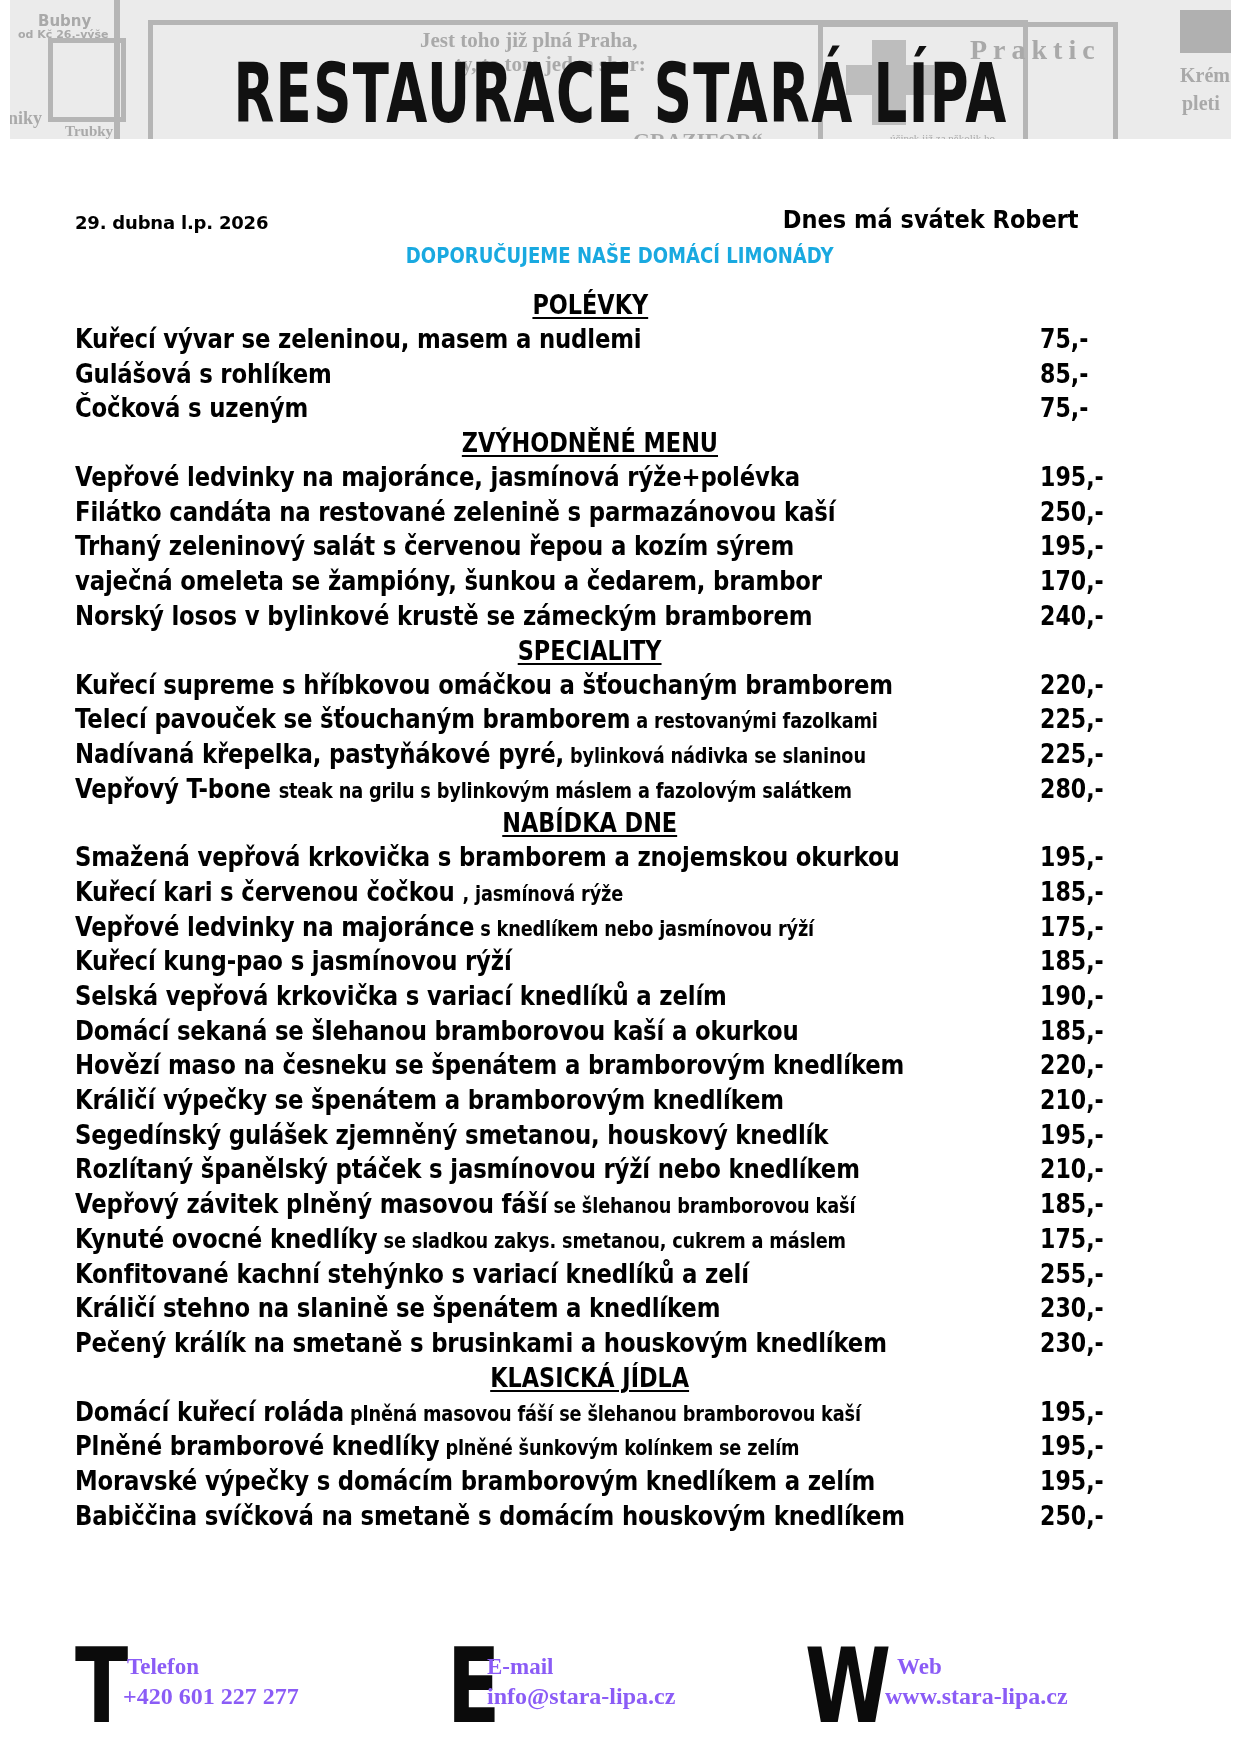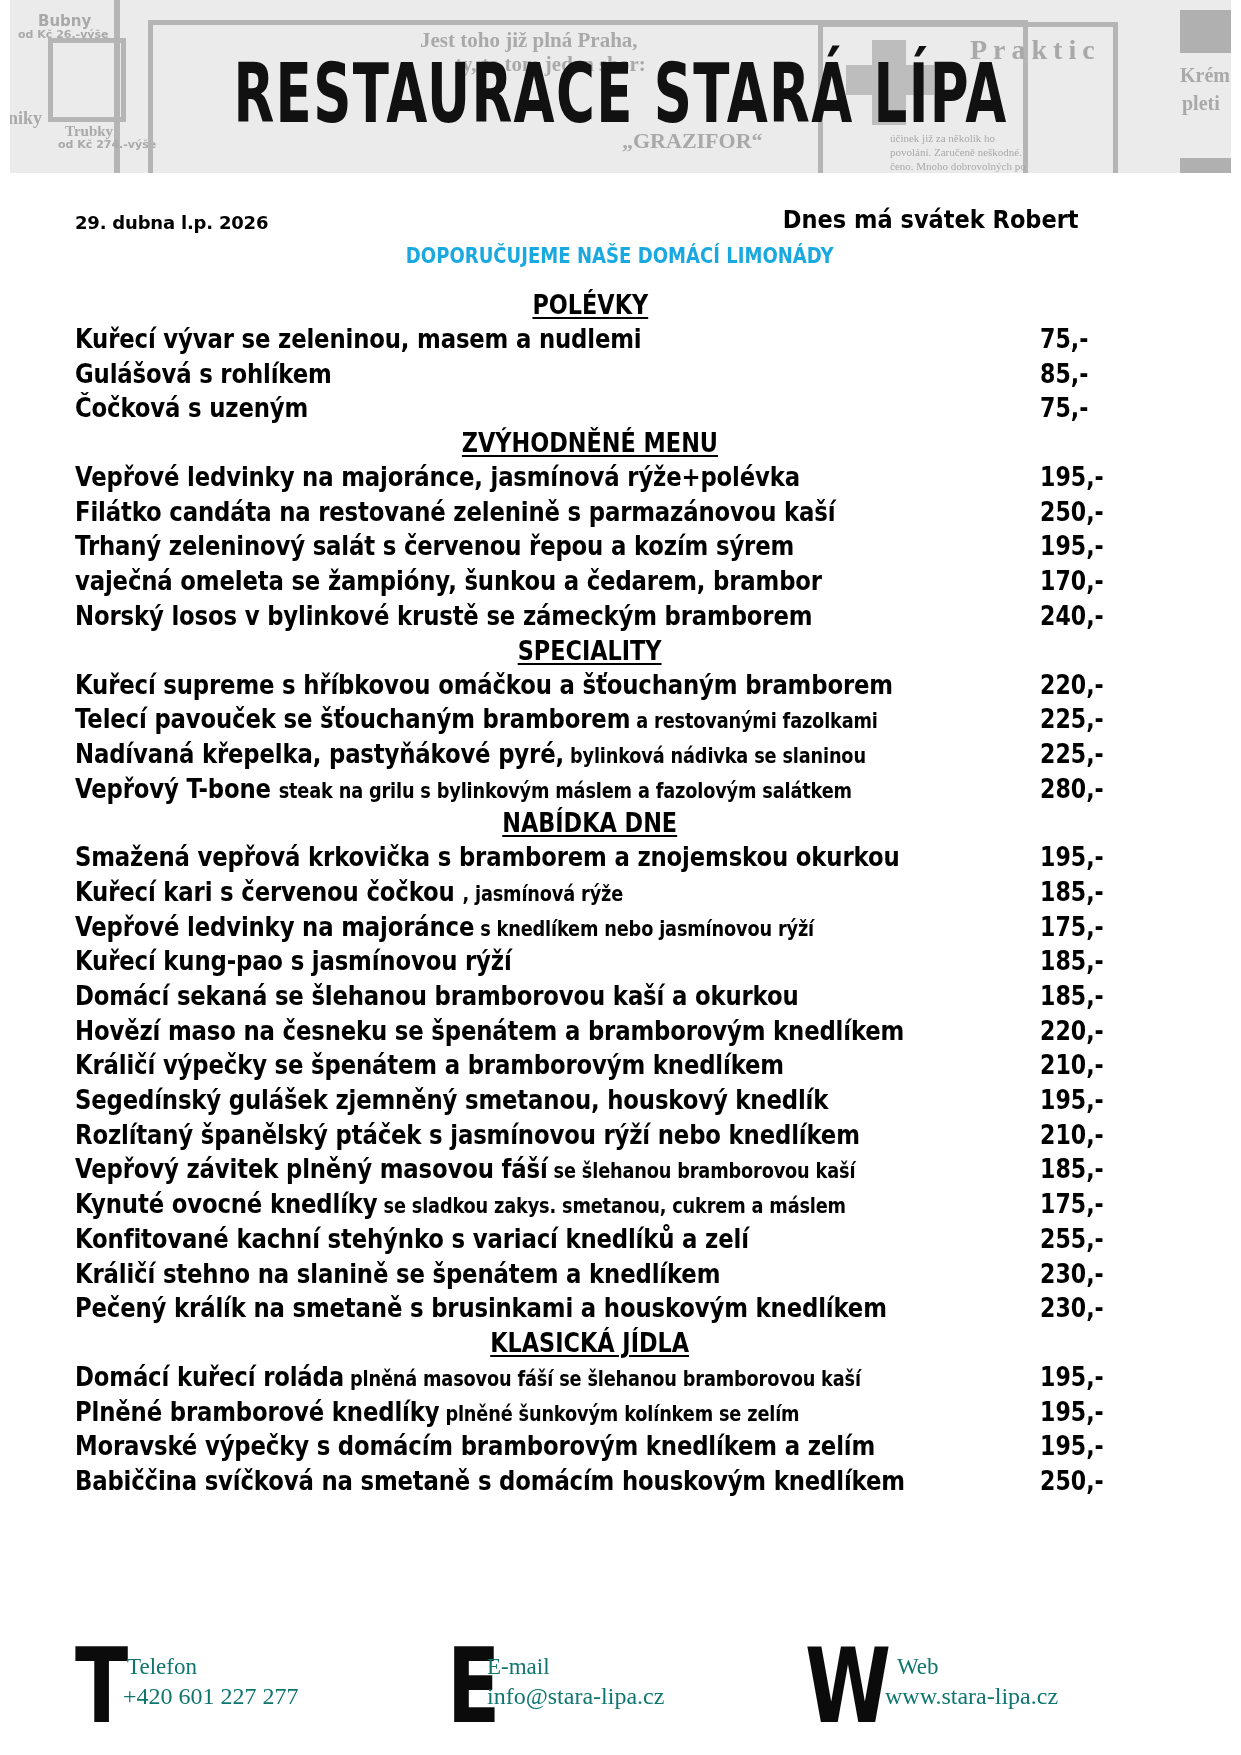--- a/index.html
+++ b/index.html
@@ -1,21 +1,21 @@
 <!DOCTYPE html>
 <html><head>
   <meta charset="utf-8">
   <style>
     * { box-sizing: border-box; margin: 0; padding: 0; }
     html, body { width: 1241px; height: 1755px; background: #ffffff; overflow: hidden; }
     body { position: relative; font-family: "DejaVu Sans", sans-serif; color: #000; }
 
     
     .banner {
-      position: absolute; left: 10px; top: 0; width: 1221px; height: 173px;
+      position: absolute; left: 10px; top: 0; width: 1221px; height: 139px;
       background: #ebebeb; overflow: hidden;
     }
     .bg-frame { position: absolute; border: 6px solid #b5b5b5; }
     .bg-text {
       position: absolute; color: #a9a9a9; font-family: Liberation Serif, serif;
       font-weight: bold; white-space: nowrap;
     }
     .bg-block { position: absolute; background: #b0b0b0; }
     .bg-cross-v { position: absolute; background: #bdbdbd; }
     .banner-title {
@@ -72,22 +72,22 @@
 
     
     .contact { position: absolute; top: 1640px; height: 92px; }
     .contact-letter {
       position: absolute; left: 0; top: 0;
       font-family: "DejaVu Sans", sans-serif; font-weight: bold;
       font-size: 104px; line-height: 92px; color: #0b0b0b;
       transform: scaleX(0.75); transform-origin: left top;
     }
     .contact-label, .contact-value {
-      position: absolute; font-family: "Liberation Serif", serif; font-weight: normal;
-      font-size: 23px; white-space: nowrap; color: #0f766e;
+      position: absolute; font-family: "Liberation Serif", serif; font-weight: bold;
+      font-size: 23px; white-space: nowrap; color: #8b5cf6;
     }
     .contact-label { top: 14px; }
     .contact-value { top: 43px; font-size: 24px; }
   </style>
 </head>
 <body>
 
 <div class="banner">
 
   <div class="bg-frame" style="left:-10px; top:-6px; width:120px; height:190px;"></div>
@@ -183,20 +183,24 @@
     </div>
     <div class="item">
       <span class="item-name"><span>Vepřové ledvinky na majoránce</span><span class="sub"> s knedlíkem nebo jasmínovou rýží</span></span>
       <span class="item-price">175,-</span>
     </div>
     <div class="item">
       <span class="item-name"><span>Kuřecí kung-pao s jasmínovou rýží</span></span>
       <span class="item-price">185,-</span>
     </div>
     <div class="item">
+      <span class="item-name"><span>Selská vepřová krkovička s variací knedlíků a zelím</span></span>
+      <span class="item-price">190,-</span>
+    </div>
+    <div class="item">
       <span class="item-name"><span>Domácí sekaná se šlehanou bramborovou kaší a okurkou</span></span>
       <span class="item-price">185,-</span>
     </div>
     <div class="item">
       <span class="item-name"><span>Hovězí maso na česneku se špenátem a bramborovým knedlíkem</span></span>
       <span class="item-price">220,-</span>
     </div>
     <div class="item">
       <span class="item-name"><span>Králičí výpečky se špenátem a bramborovým knedlíkem</span></span>
       <span class="item-price">210,-</span>

